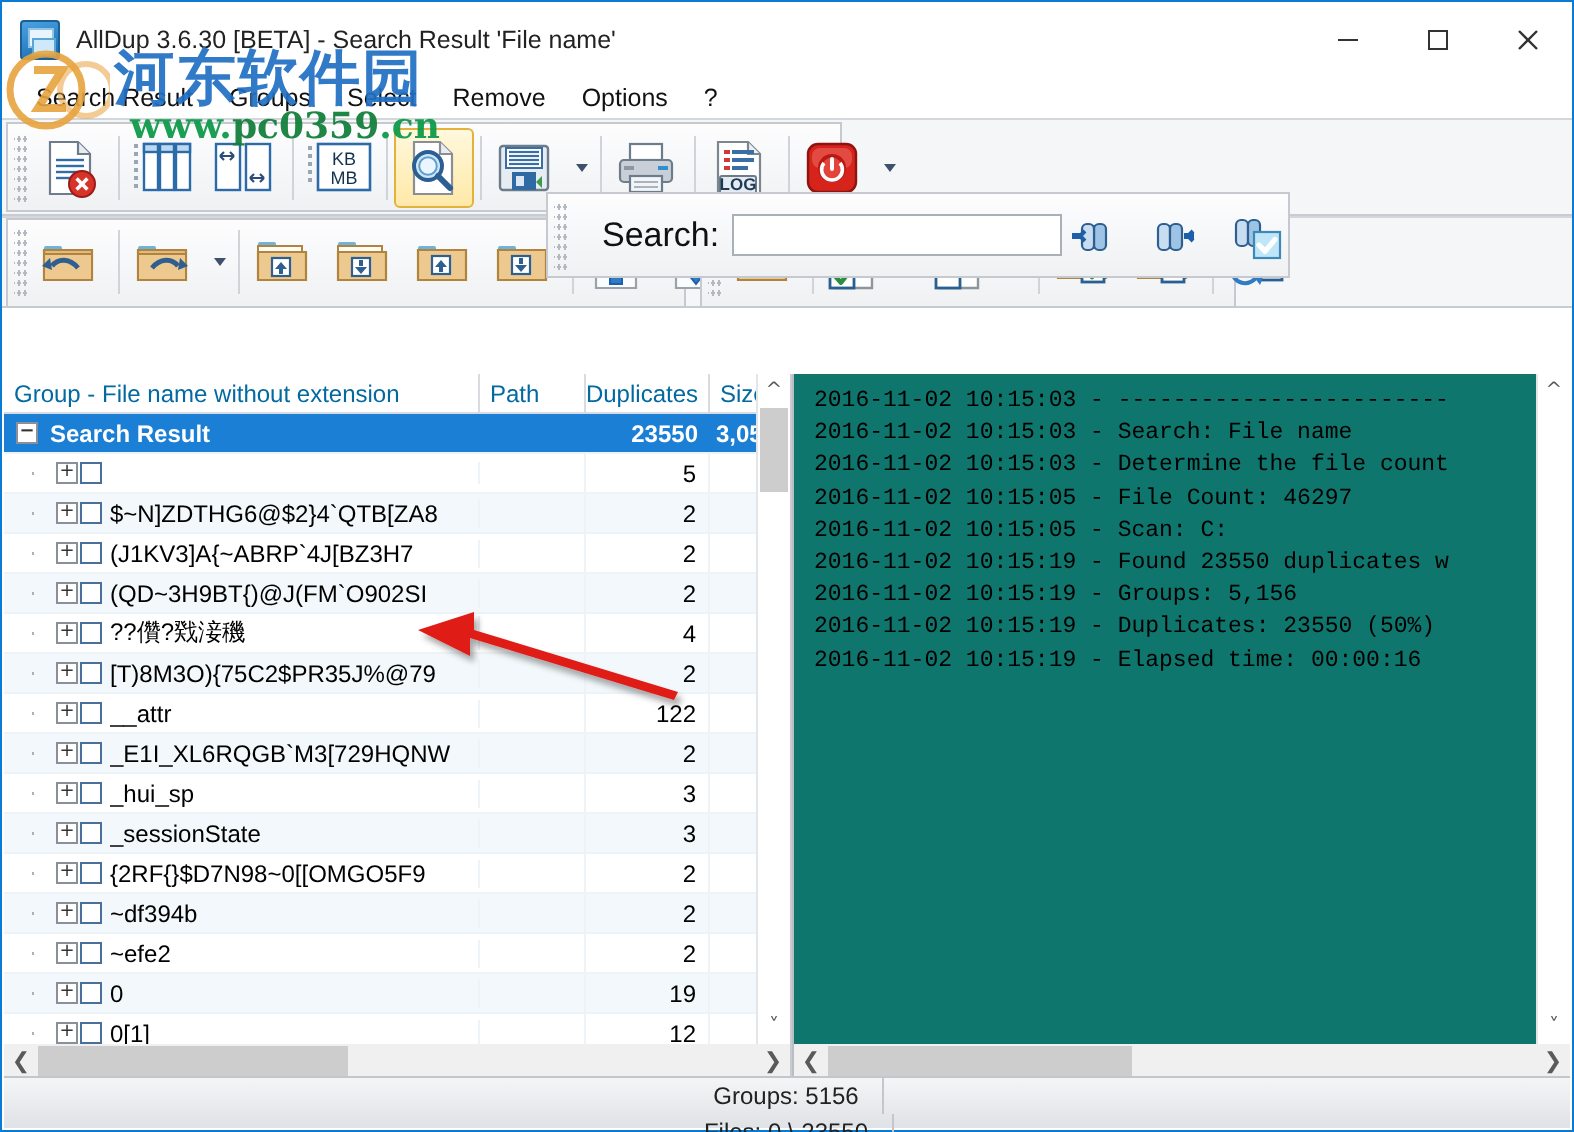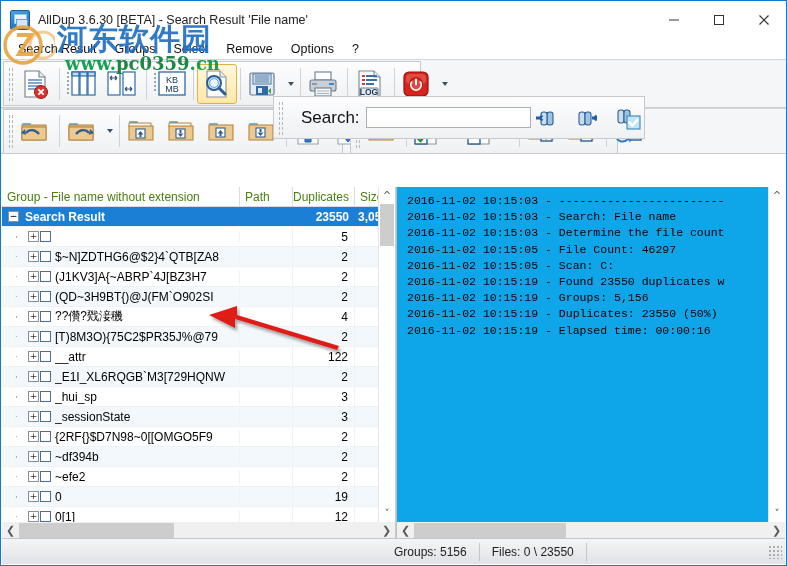--- a/index.html
+++ b/index.html
@@ -99,21 +99,21 @@
   }
   .splitter{width:1px;background:#c8ccd0;}
   .right-pane{flex:1;position:relative;background:#fff;display:flex;flex-direction:column;border-left:1px solid #b9bec4;}
   
   .tree-head{
     height:20px;display:flex;background:#fff;border-bottom:1px solid #d8dce0;
     font-size:12px;box-sizing:border-box;flex:0 0 auto;
   }
   .th{
     display:flex;align-items:center;box-sizing:border-box;
-    border-right:1px solid #d8dce0;padding:0 5px;height:20px;color:#4d7c0f;
+    border-right:1px solid #d8dce0;padding:0 5px;height:20px;color:#0369a1;
     white-space:nowrap;overflow:hidden;
   }
   .th.num{justify-content:flex-end;}
   .tree-body{flex:1;overflow:hidden;position:relative;background:#fff;}
   .trow{
     height:20px;display:flex;align-items:center;box-sizing:border-box;
     font-size:12px;border-bottom:1px solid #eef3f7;
   }
   .trow.alt{background:#f2f8fb;}
   .trow.sel{background:#1c7fd6;color:#fff;font-weight:bold;}
@@ -136,21 +136,21 @@
     background-image:linear-gradient(#aab0b8 50%,transparent 50%);
     background-size:1px 3px;
   }
   .chk{
     width:11px;height:11px;border:1px solid #4a6f9b;background:#fff;
     margin:0 4px 0 1px;flex:0 0 auto;box-sizing:border-box;
   }
   .rowtext{overflow:hidden;white-space:nowrap;text-overflow:clip;}
   
   .log-body{
-    flex:1;overflow:hidden;background:#0ea5e9;padding:6px 0 0 10px;
+    flex:1;overflow:hidden;background:#0f766e;padding:6px 0 0 10px;
     font-family:"Liberation Mono","DejaVu Sans Mono",monospace;font-size:11.5px;
     line-height:16.2px;color:#000;box-sizing:border-box;white-space:pre;
   }
   
   .vscroll{
     position:absolute;right:0;top:0;width:16px;bottom:0;background:#fff;
     border-left:1px solid #e3e6e9;
   }
   .vtrack{position:absolute;top:17px;bottom:17px;left:0;right:0;background:#fff;}
   .vthumb{position:absolute;left:1px;right:1px;background:#cdcdcd;}
@@ -163,21 +163,21 @@
     position:relative;
   }
   .hbtn{width:17px;display:flex;align-items:center;justify-content:center;
     color:#5a5a5a;font-size:11px;font-family:"DejaVu Sans",sans-serif;background:#f0f0f0;}
   .htrack{flex:1;background:#f0f0f0;position:relative;}
   .hthumb{position:absolute;top:1px;bottom:1px;background:#cdcdcd;}
   
   .statusbar{
     position:absolute;left:1px;right:1px;bottom:1px;height:26px;
     background:linear-gradient(#f4f5f6,#dfe2e6);border-top:1px solid #c3c7cc;
-    display:flex;align-items:center;box-sizing:border-box;
+    display:flex;align-items:center;box-sizing:border-box;flex-direction:column;
   }
   .st-cell{
     font-size:12px;color:#222;padding:0 12px;height:18px;line-height:18px;
     border-right:1px solid #c3c7cc;white-space:nowrap;
   }
   .st-spacer{flex:1;}
   .grip-corner{
     width:14px;height:14px;margin-right:3px;
     background-image:radial-gradient(#a9aeb4 40%,transparent 41%);
     background-size:4px 4px;

